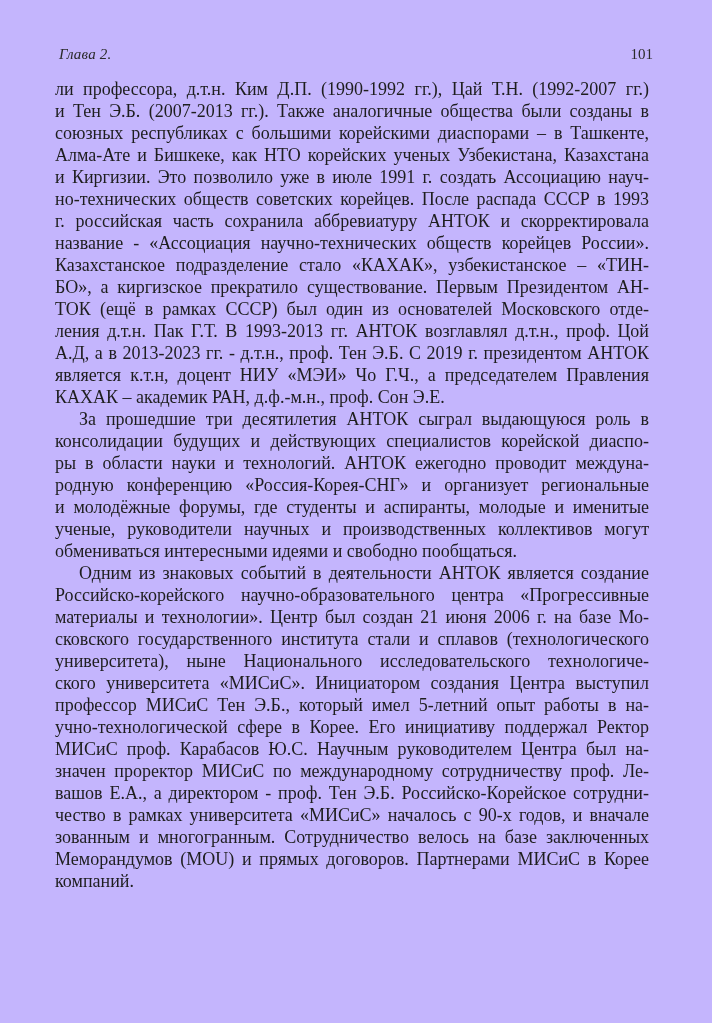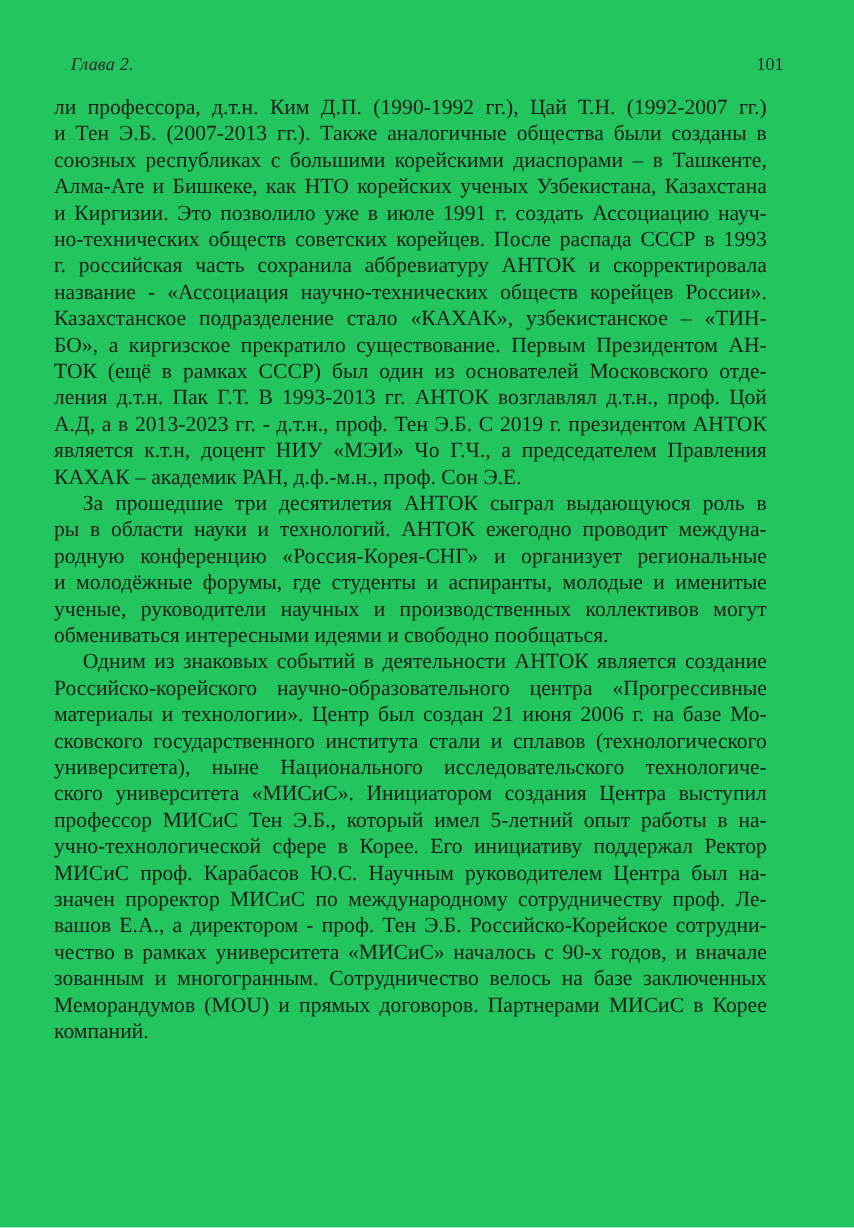--- a/index.html
+++ b/index.html
@@ -5,21 +5,21 @@
   html, body {
     margin: 0;
     padding: 0;
     background: #ffffff;
     font-family: "Liberation Serif", "DejaVu Serif", serif;
   }
   .page {
     position: relative;
     width: 712px;
     height: 1023px;
-    background: #22c55e;
+    background: #c4b5fd;
     color: #1e1e1e;
     overflow: hidden;
   }
   .running-header {
     position: absolute;
     top: 46px;
     left: 59px;
     right: 59px;
     display: flex;
     justify-content: space-between;
@@ -31,21 +31,21 @@
   .chapter-label {
     font-style: italic;
     letter-spacing: 0.2px;
   }
   .page-number {
     font-style: normal;
   }
   .page-body {
     position: absolute;
     top: 78px;
-    left: 45px;
+    left: 55px;
     width: 594px;
     font-size: 18px;
     color: #1e1e1e;
   }
   .para {
     line-height: 22px;
   }
   .line {
     text-align: justify;
     text-align-last: justify;
@@ -84,20 +84,21 @@
         <div class="line">Казахстанское подразделение стало «КАХАК», узбекистанское – «ТИН-</div>
         <div class="line">БО», а киргизское прекратило существование. Первым Президентом АН-</div>
         <div class="line">ТОК (ещё в рамках СССР) был один из основателей Московского отде-</div>
         <div class="line">ления д.т.н. Пак Г.Т. В 1993-2013 гг. АНТОК возглавлял д.т.н., проф. Цой</div>
         <div class="line">А.Д, а в 2013-2023 гг. - д.т.н., проф. Тен Э.Б. С 2019 г. президентом АНТОК</div>
         <div class="line">является к.т.н, доцент НИУ «МЭИ» Чо Г.Ч., а председателем Правления</div>
         <div class="line endpara">КАХАК – академик РАН, д.ф.-м.н., проф. Сон Э.Е.</div>
       </div>
       <div class="para">
         <div class="line indent">За прошедшие три десятилетия АНТОК сыграл выдающуюся роль в</div>
+        <div class="line">консолидации будущих и действующих специалистов корейской диаспо-</div>
         <div class="line">ры в области науки и технологий. АНТОК ежегодно проводит междуна-</div>
         <div class="line">родную конференцию «Россия-Корея-СНГ» и организует региональные</div>
         <div class="line">и молодёжные форумы, где студенты и аспиранты, молодые и именитые</div>
         <div class="line">ученые, руководители научных и производственных коллективов могут</div>
         <div class="line endpara">обмениваться интересными идеями и свободно пообщаться.</div>
       </div>
       <div class="para">
         <div class="line indent">Одним из знаковых событий в деятельности АНТОК является создание</div>
         <div class="line">Российско-корейского научно-образовательного центра «Прогрессивные</div>
         <div class="line">материалы и технологии». Центр был создан 21 июня 2006 г. на базе Мо-</div>

